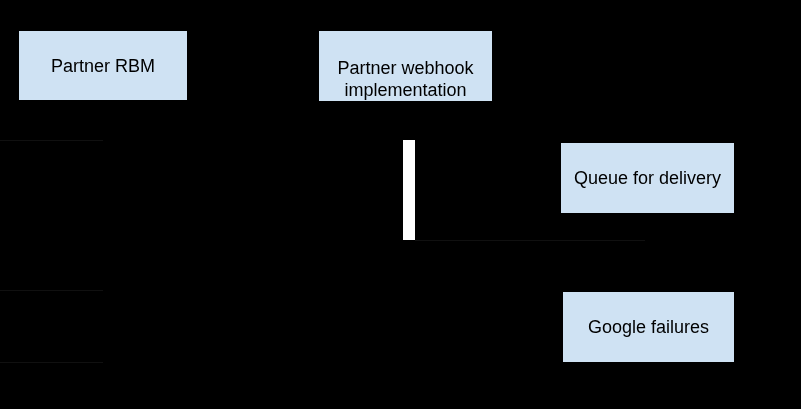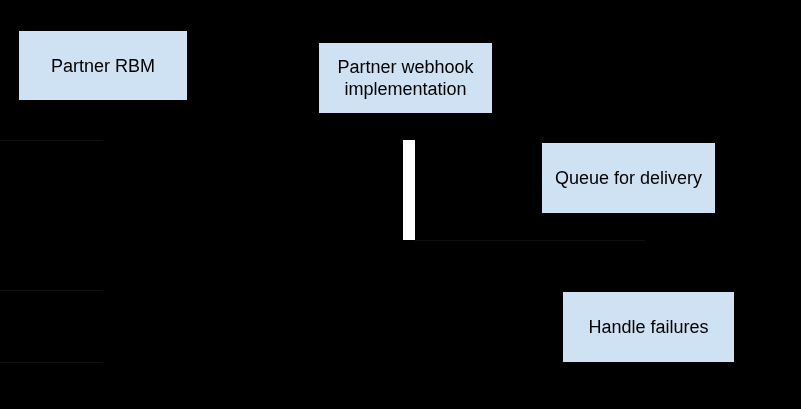--- a/index.html
+++ b/index.html
@@ -24,22 +24,22 @@
     color: var(--node-text, #000000);
     font-size: 18px;
     line-height: 22px;
     display: flex;
     align-items: center;
     justify-content: center;
     text-align: center;
     padding: 0 10px;
   }
   .node-google-rbm   { left: 18px;  top: 30px;  width: 170px; height: 71px; }
-  .node-partner      { left: 318px; top: 42px;  width: 175px; height: 72px; }
-  .node-queue        { left: 541px; top: 142px; width: 175px; height: 72px; }
+  .node-partner      { left: 318px; top: 30px;  width: 175px; height: 72px; align-items: flex-end; }
+  .node-queue        { left: 560px; top: 142px; width: 175px; height: 72px; }
   .node-handle       { left: 562px; top: 291px; width: 173px; height: 72px; }
   .activation-bar {
     position: absolute;
     left: 403px; top: 140px;
     width: 12px; height: 100px;
     background: var(--activation-fill, #ffffff);
   }
   .faint-line {
     position: absolute;
     height: 1px;
@@ -63,21 +63,21 @@
     <span>Partner webhook implementation</span>
   </div>
 
   <div class="activation-bar"></div>
 
   <div class="node node-queue">
     <span>Queue for delivery</span>
   </div>
 
   <div class="node node-handle">
-    <span>Handle failures</span>
+    <span>Google failures</span>
   </div>
 
   <div class="faint-line faint-line-1"></div>
   <div class="faint-line faint-line-2"></div>
   <div class="faint-line faint-line-3"></div>
   <div class="faint-line faint-line-4"></div>
 
 </div>
 
 </body></html>

